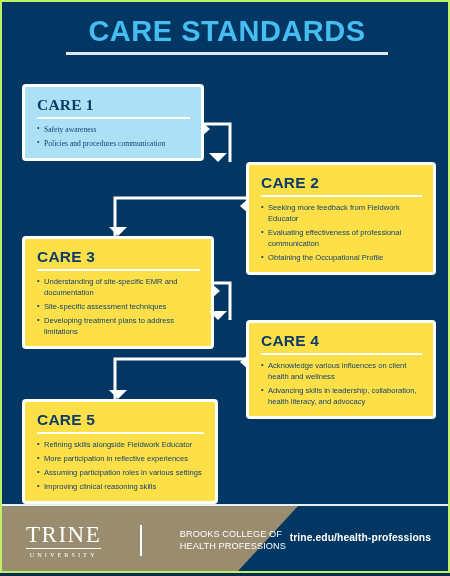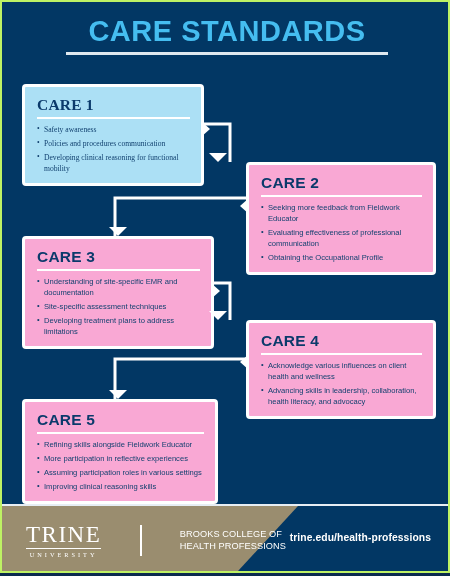--- a/index.html
+++ b/index.html
@@ -45,21 +45,21 @@
   
   .care{
     position:absolute;
     box-sizing:border-box;
     border:3px solid #ffffff;
     border-radius:4px;
     padding:9px 11px 9px 12px;
     color:#0b3562;
   }
   .care-pale{ background:#ace0f5;font-family:Liberation Serif, serif; }
-  .care-bright{ background:#f9a8d4; }
+  .care-bright{ background:#fde047; }
 
   .care h2{
     margin:0;
     font-size:15.5px;
     font-weight:bold;
     letter-spacing:0.2px;
     color:#0b3a6b;
     line-height:1.1;
   }
   .care .rule{
@@ -175,21 +175,20 @@
     </g>
   </svg>
 
   <div class="care care-pale" id="care1">
     <span class="nub nub-right" style="top:34px"></span>
     <h2>CARE 1</h2>
     <div class="rule"></div>
     <ul>
       <li>Safety awareness</li>
       <li>Policies and procedures communication</li>
-      <li>Developing clinical reasoning for functional mobility</li>
     </ul>
   </div>
 
   <div class="care care-bright" id="care2">
     <span class="nub nub-down" style="left:-17px;top:-12px;left:auto;right:206px;"></span>
     <span class="nub nub-left" style="top:33px"></span>
     <h2>CARE 2</h2>
     <div class="rule"></div>
     <ul>
       <li>Seeking more feedback from Fieldwork Educator</li>

